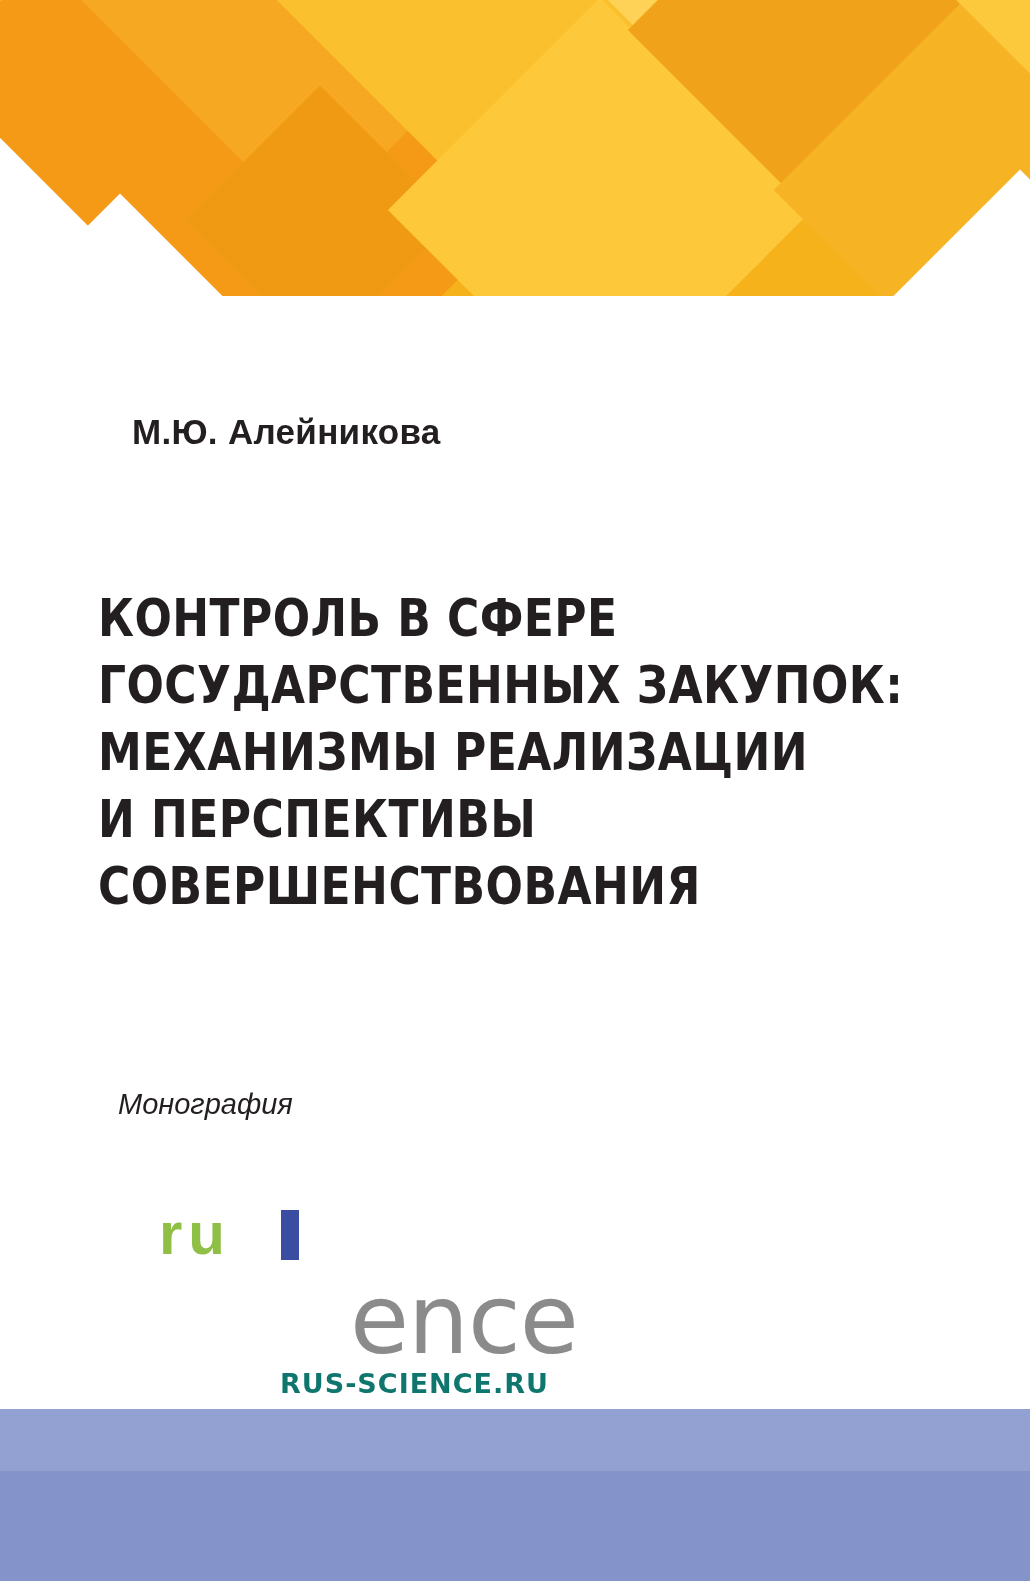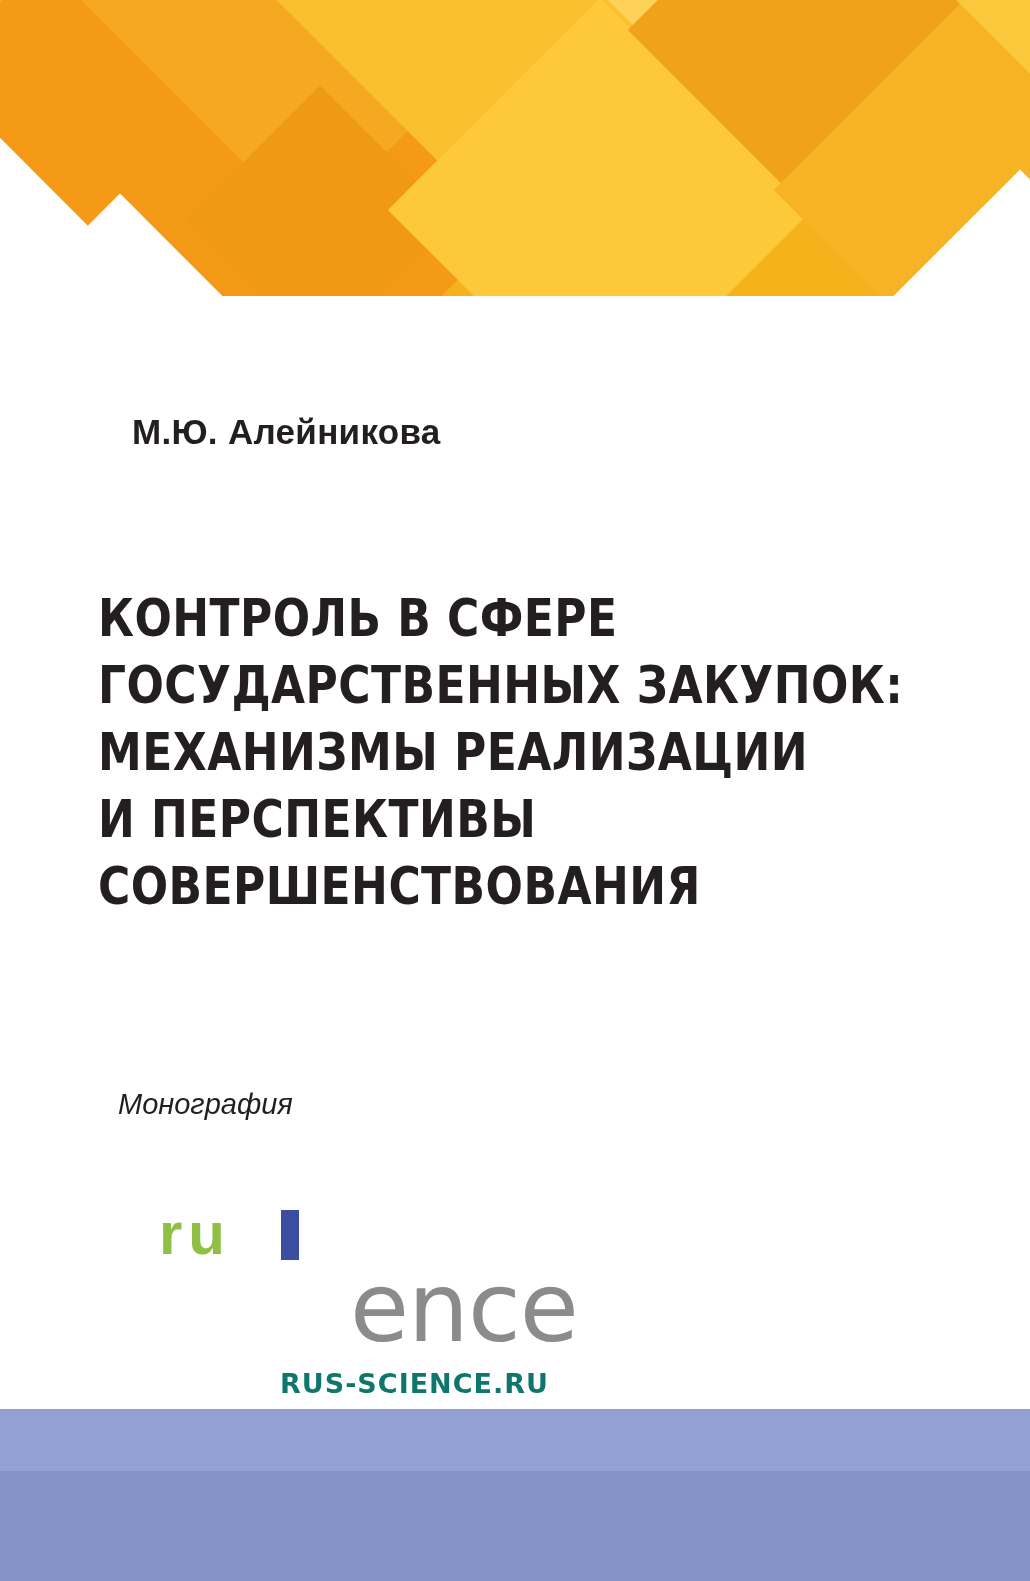--- a/index.html
+++ b/index.html
@@ -223,21 +223,21 @@
     font-family: "DejaVu Sans", sans-serif;
     font-weight: bold;
     font-size: 118px;
     line-height: 118px;
     color: #3b4da0;
     letter-spacing: -2px;
   }
   .logo-ence {
     position: absolute;
     left: 265px;
-    top: 60px;
+    top: 72px;
     font-family: "DejaVu Sans", sans-serif;
     font-size: 96px;
     line-height: 96px;
     color: #8b8b8b;
     letter-spacing: -1px;
   }
   .logo-url {
     position: absolute;
     left: 195px;
     top: 168px;

